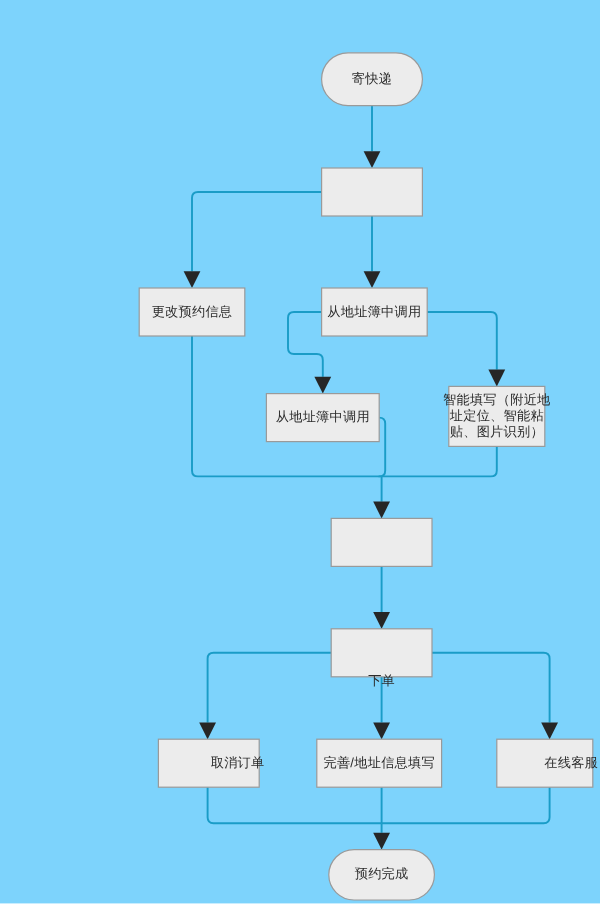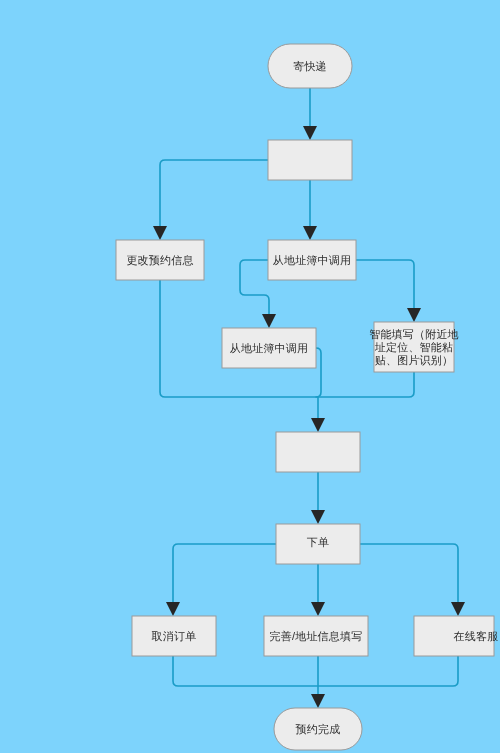--- a/index.html
+++ b/index.html
@@ -144,23 +144,23 @@
 
   <div class="node-label" style="left:116px; top:240px; width:88px; height:40px;">更改预约信息</div>
 
   <div class="node-label" style="left:268px; top:240px; width:88px; height:40px;">从地址簿中调用</div>
 
   <div class="node-label" style="left:222px; top:328px; width:94px; height:40px;">从地址簿中调用</div>
 
   <div class="node-label wrap" style="left:368px; top:322px; width:92px; height:50px;">智能填写（附近地址定位、智能粘贴、图片识别）</div>
 
 
-  <div class="node-label" style="left:276px; top:522px; width:84px; height:40px;border-radius:17px;">下单</div>
+  <div class="node-label" style="left:276px; top:548px; width:84px; height:40px;border-radius:17px;">下单</div>
 
-  <div class="node-label" style="left:132px; top:616px; width:84px; height:40px;">取消订单</div>
+  <div class="node-label" style="left:132px; top:616px; width:84px; height:40px;padding-left:24px;">取消订单</div>
 
   <div class="node-label" style="left:264px; top:616px; width:104px; height:40px;">完善/地址信息填写</div>
 
   <div class="node-label" style="left:414px; top:616px; width:80px; height:40px;margin-left:22px;">在线客服</div>
 
   <div class="node-label" style="left:274px; top:708px; width:88px; height:42px;">预约完成</div>
 
 </div>
 
 </body></html>

